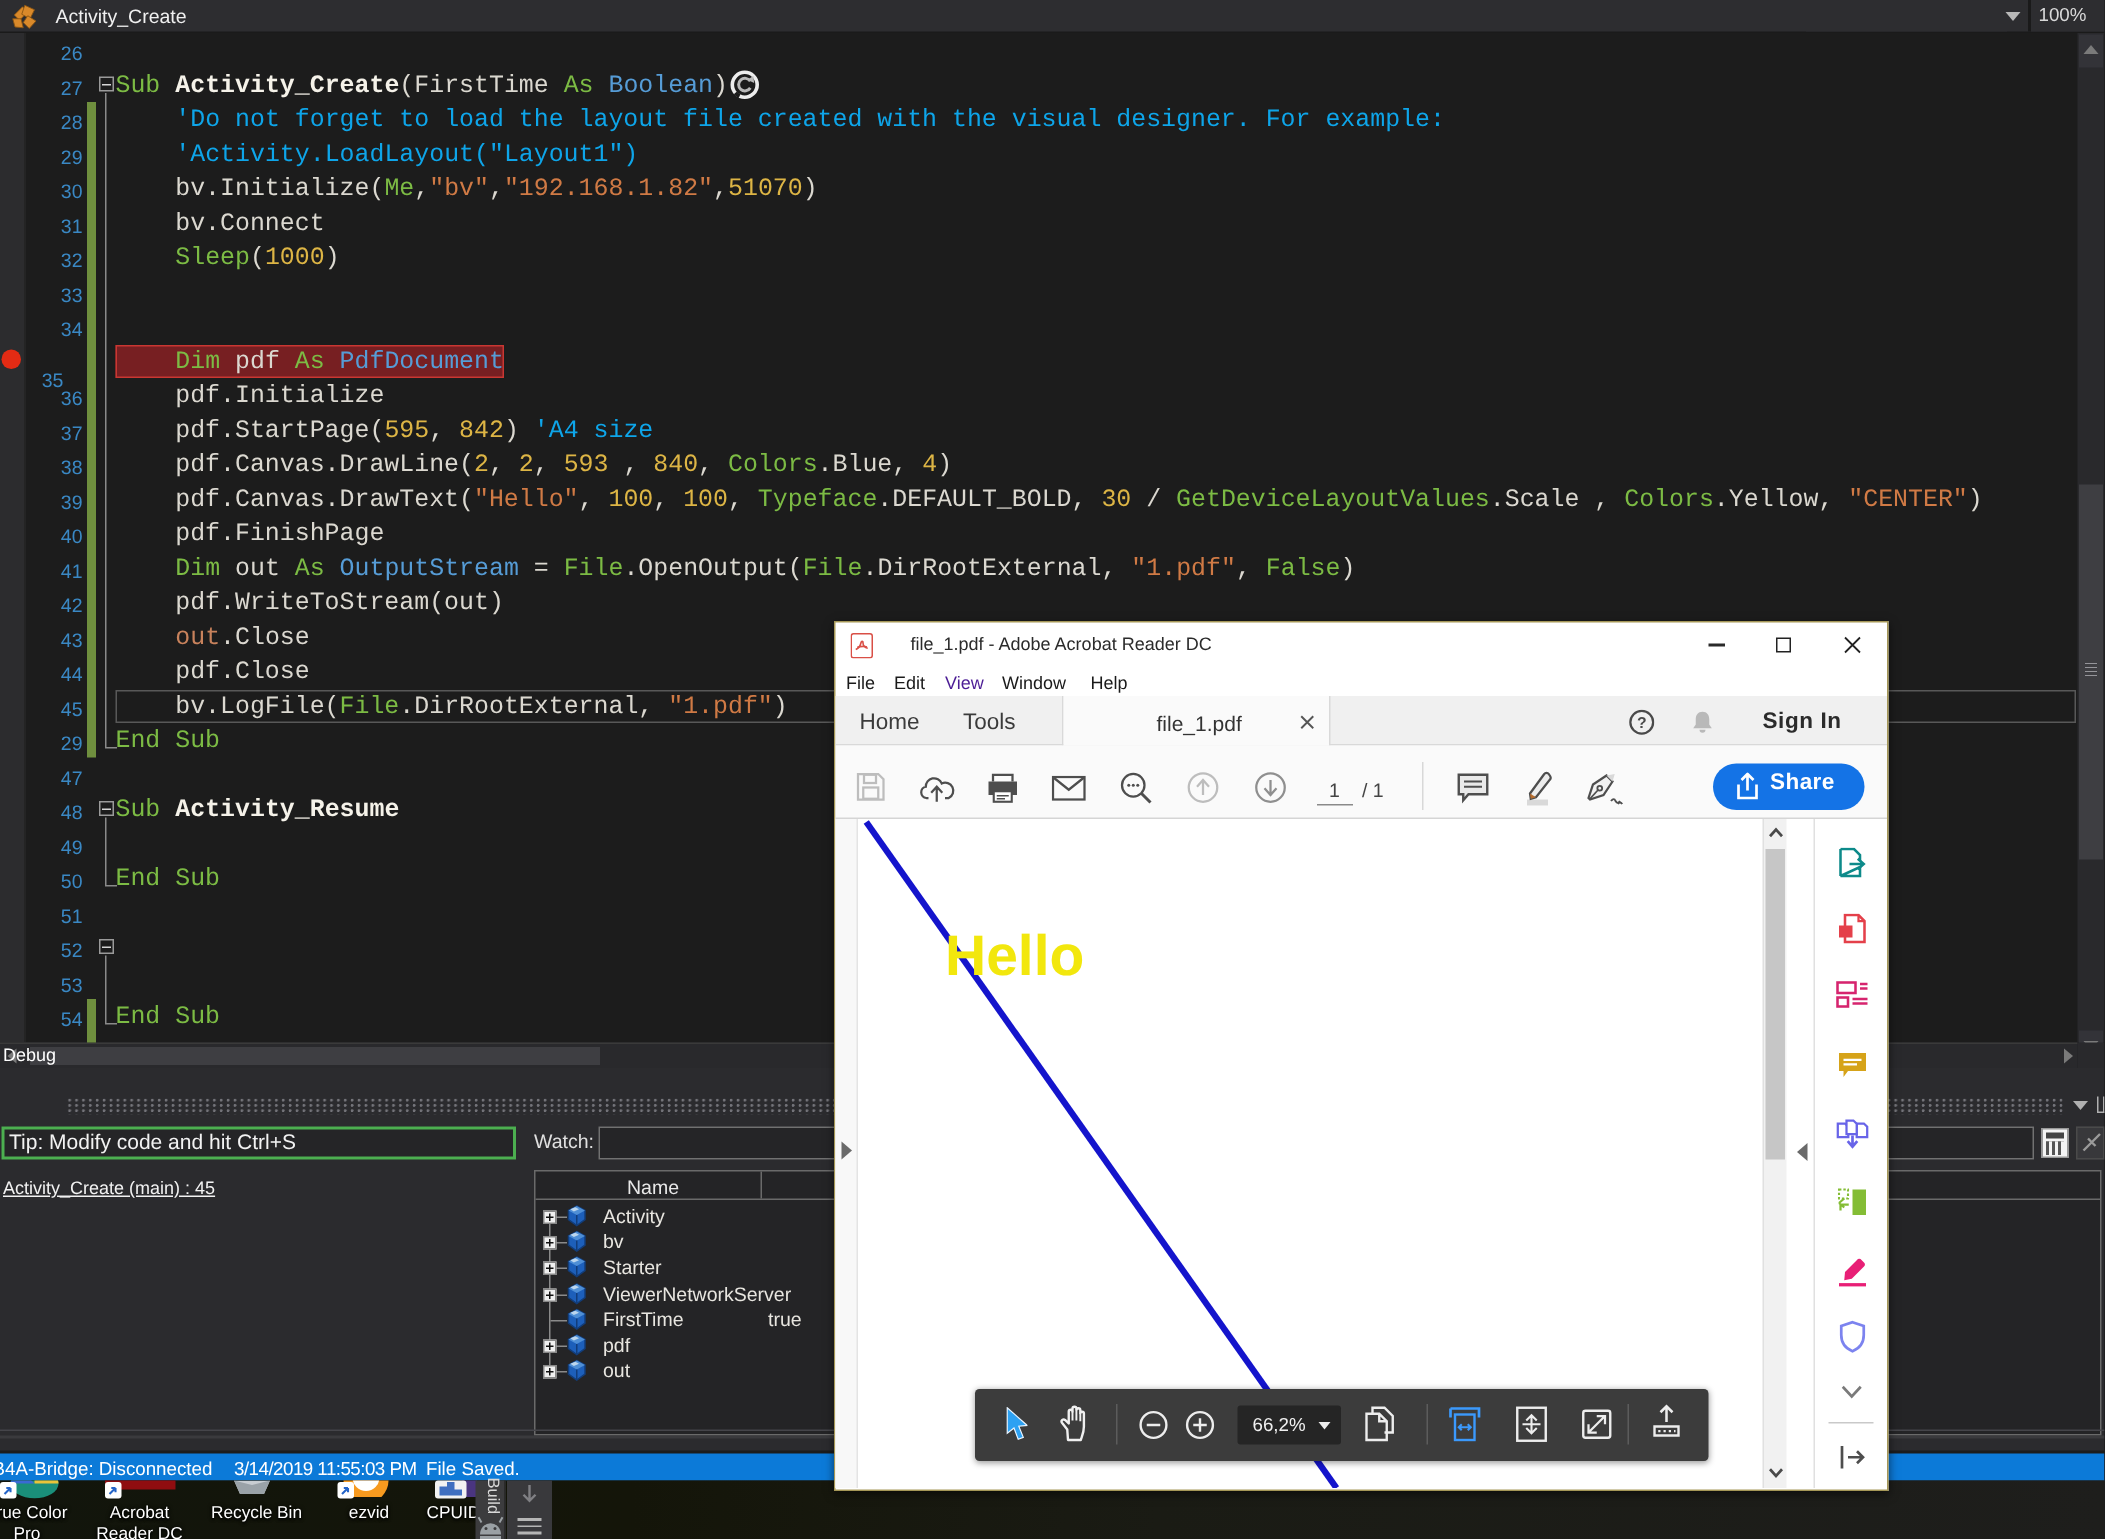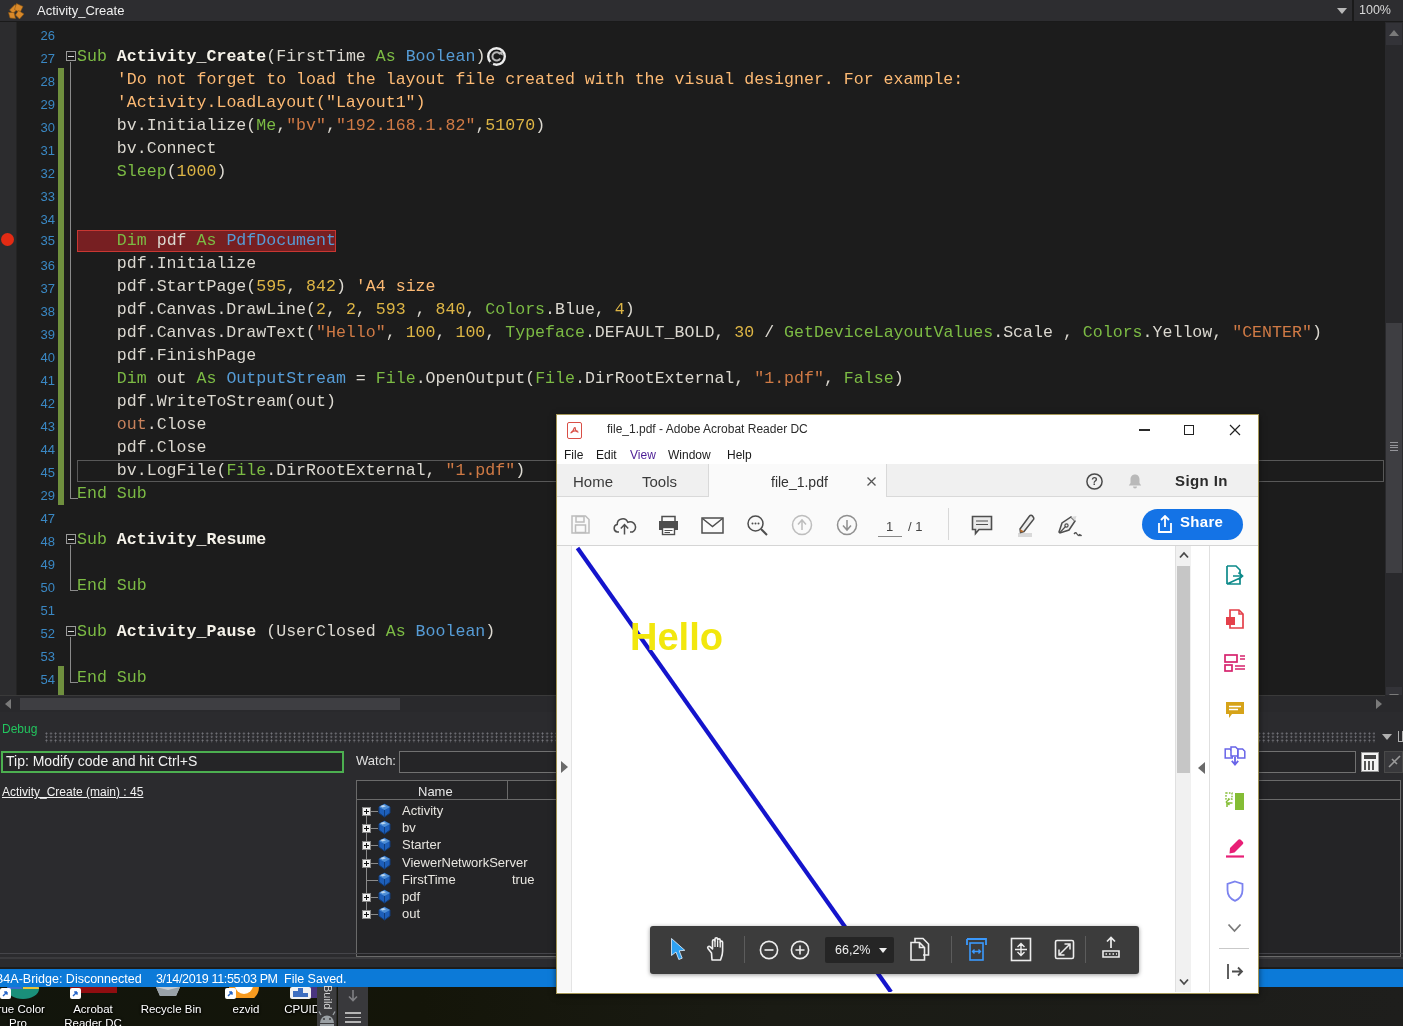--- a/index.html
+++ b/index.html
@@ -1,20 +1,20 @@
 <!DOCTYPE html>
 <html><head><meta charset="utf-8">
 <style>
 *{margin:0;padding:0;box-sizing:border-box;border:none;}
 html,body{width:1403px;height:1026px;overflow:hidden;background:#1c1c1c;font-family:"Liberation Sans",sans-serif;}
 #root{position:absolute;top:0;left:0;width:1403px;height:1026px;overflow:hidden;}
 .abs{position:absolute;}
 .lnum{position:absolute;width:40px;text-align:right;color:#3a88c4;font:13px/23px "Liberation Sans",sans-serif;left:15px;}
 .cline{position:absolute;left:77px;height:23px;color:#dbd8d0;font:16.6px/23px "Liberation Mono",monospace;white-space:pre;z-index:2;}
-.k{color:#7cbb44;} .t{color:#569cd6;} .s{color:#d07a45;} .n{color:#ddb545;} .c{color:#fdba74;} .o{color:#c8825c;} .me{color:#7cbb44;}
+.k{color:#7cbb44;} .t{color:#569cd6;} .s{color:#d07a45;} .n{color:#ddb545;} .c{color:#0ea5e9;} .o{color:#c8825c;} .me{color:#7cbb44;}
 .b{font-weight:bold;color:#f5f2e9;}
 .fold{position:absolute;left:66px;width:10px;height:10px;border:1px solid #9a9a9a;background:#1c1c1c;z-index:3;}
 .fold:before{content:"";position:absolute;left:1px;right:1px;top:3.5px;height:1px;background:#d6d6d6;}
 .fline{position:absolute;left:70px;width:1px;background:#8a8a8a;z-index:1;}
 .ftick{position:absolute;left:70px;height:1px;width:8px;background:#8a8a8a;z-index:1;}
 </style></head><body>
 <div id="root">
 <div class="abs" style="left:0px;top:0px;width:1403px;height:22px;background:#2d2d30;border-bottom:1px solid #1a1a1a;"></div>
 <svg class="abs" style="left:7px;top:2px" width="18" height="18" viewBox="0 0 18 18">
 <g fill="#d9892a" stroke="#8a5512" stroke-width="0.6">
@@ -36,21 +36,21 @@
 <div class="abs" style="left:58px;top:666px;width:6px;height:29px;background:#6f8f3e;z-index:1;"></div>
 <div class="lnum" style="top:23.5px;">26</div>
 <div class="lnum" style="top:46.5px;">27</div>
 <div class="lnum" style="top:69.5px;">28</div>
 <div class="lnum" style="top:92.5px;">29</div>
 <div class="lnum" style="top:115.5px;">30</div>
 <div class="lnum" style="top:138.5px;">31</div>
 <div class="lnum" style="top:161.5px;">32</div>
 <div class="lnum" style="top:184.5px;">33</div>
 <div class="lnum" style="top:207.5px;">34</div>
-<div class="lnum" style="top:229px;">35</div>
+<div class="lnum" style="top:242px;text-align:center;">35</div>
 <div class="lnum" style="top:253.5px;">36</div>
 <div class="lnum" style="top:276.5px;">37</div>
 <div class="lnum" style="top:299.5px;">38</div>
 <div class="lnum" style="top:322.5px;">39</div>
 <div class="lnum" style="top:345.5px;">40</div>
 <div class="lnum" style="top:368.5px;">41</div>
 <div class="lnum" style="top:391.5px;">42</div>
 <div class="lnum" style="top:414.5px;">43</div>
 <div class="lnum" style="top:437.5px;">44</div>
 <div class="lnum" style="top:460.5px;">45</div>
@@ -88,42 +88,41 @@
 <div class="cline" style="top:321px;">    pdf.Canvas.DrawText(<span class="s">"Hello"</span>, <span class="n">100</span>, <span class="n">100</span>, <span class="k">Typeface</span>.DEFAULT_BOLD, <span class="n">30</span> / <span class="k">GetDeviceLayoutValues</span>.Scale , <span class="k">Colors</span>.Yellow, <span class="s">"CENTER"</span>)</div>
 <div class="cline" style="top:344px;">    pdf.FinishPage</div>
 <div class="cline" style="top:367px;">    <span class="k">Dim</span> out <span class="k">As</span> <span class="t">OutputStream</span> = <span class="k">File</span>.OpenOutput(<span class="k">File</span>.DirRootExternal, <span class="s">"1.pdf"</span>, <span class="k">False</span>)</div>
 <div class="cline" style="top:390px;">    pdf.WriteToStream(out)</div>
 <div class="cline" style="top:413px;">    <span class="o">out</span>.Close</div>
 <div class="cline" style="top:436px;">    pdf.Close</div>
 <div class="cline" style="top:459px;">    bv.LogFile(<span class="k">File</span>.DirRootExternal, <span class="s">"1.pdf"</span>)</div>
 <div class="cline" style="top:482px;"><span class="k">End Sub</span></div>
 <div class="cline" style="top:528px;"><span class="k">Sub </span><span class="b">Activity_Resume</span></div>
 <div class="cline" style="top:574px;"><span class="k">End Sub</span></div>
-<div class="cline" style="top:620px;"><span class="k">Sub </span><span class="b">Activity_Pause</span> (UserClosed <span class="k">As</span> <span class="t">Boolean</span>)</div>
 <div class="cline" style="top:666px;"><span class="k">End Sub</span></div>
 <svg class="abs" style="left:486px;top:46px;z-index:3" width="21" height="21" viewBox="0 0 21 21">
 <circle cx="10.5" cy="10.5" r="8.3" fill="none" stroke="#ededed" stroke-width="2.4"></circle>
 <circle cx="10.5" cy="10.5" r="8.3" fill="none" stroke="#1c1c1c" stroke-width="2.8" stroke-dasharray="3.5 49" stroke-dashoffset="-16.5"></circle>
 <path d="M14.2 8.2 A4.2 4.2 0 1 0 14.2 12.6" fill="none" stroke="#b8b8b8" stroke-width="2"></path>
 <path d="M12.2 7.2 L16.8 9.4 L16.2 4.6 Z" fill="#b8b8b8"></path>
     </svg>
 <div class="abs" style="left:1385px;top:22px;width:18px;height:673px;background:#29292c;"></div>
 <div class="abs" style="left:1386px;top:23px;width:16px;height:22px;background:#333338;"></div>
 <div class="abs" style="left:1386px;top:687px;width:16px;height:22px;background:#333338;"></div>
 <div class="abs" style="left:1386px;top:323px;width:16px;height:250px;background:#3e3e42;"></div>
 <div class="abs" style="left:1390px;top:442px;width:8px;height:9px;background:repeating-linear-gradient(#95959a 0 1px,transparent 1px 2.6px);"></div>
 <div class="abs" style="left:1389px;top:30px;width:0;height:0;border-left:5px solid transparent;border-right:5px solid transparent;border-bottom:6px solid #7a7a7a;"></div>
 <div class="abs" style="left:1389px;top:694px;width:0;height:0;border-left:5px solid transparent;border-right:5px solid transparent;border-top:6px solid #7a7a7a;"></div>
 <div class="abs" style="left:0px;top:695px;width:1385px;height:17px;background:#29292c;border-top:1px solid #3a3a3a;"></div>
 <div class="abs" style="left:20px;top:698px;width:380px;height:12px;background:#3e3e42;"></div>
 <div class="abs" style="left:5px;top:699px;width:0;height:0;border-top:5px solid transparent;border-bottom:5px solid transparent;border-right:6px solid #7a7a7a;"></div>
 <div class="abs" style="left:1376px;top:699px;width:0;height:0;border-top:5px solid transparent;border-bottom:5px solid transparent;border-left:6px solid #7a7a7a;"></div>
 <div class="abs" style="left:1385px;top:695px;width:18px;height:17px;background:#29292c;"></div>
 <div class="abs" style="left:0px;top:712px;width:1403px;height:255px;background:#2b2b2e;"></div>
-<div class="abs" style="left:2px;top:722px;font-size:12px;color:#22c55e;white-space:pre;">Debug</div>
+<div class="abs" style="left:2px;top:696px;font-size:12px;color:#ffffff;white-space:pre;">Debug</div>
 <div class="abs" style="left:45px;top:732px;width:1330px;height:11px;background:radial-gradient(circle at 1.4px 1.4px,#74747a 0 .8px,transparent 1.15px) 0 0/4.6px 3.5px;"></div>
 <div class="abs" style="left:1382px;top:734px;width:0;height:0;border-left:5.5px solid transparent;border-right:5.5px solid transparent;border-top:6px solid #b0b0b0;"></div>
 <div class="abs" style="left:1398px;top:731px;width:5px;height:11px;border:1px solid #b0b0b0;border-top:none;"></div>
 <div class="abs" style="left:1px;top:751px;width:343px;height:22px;border:2px solid #4caf50;background:#252527;"></div>
 <div class="abs" style="left:6px;top:753px;font-size:14px;color:#f2f2f2;white-space:pre;">Tip: Modify code and hit Ctrl+S</div>
 <div class="abs" style="left:356px;top:753px;font-size:13px;color:#e0e0e0;white-space:pre;">Watch:</div>
 <div class="abs" style="left:399px;top:751px;width:957px;height:22px;background:#252527;border:1px solid #717171;"></div>
 <div class="abs" style="left:1361px;top:752px;width:18px;height:20px;background:#f4f4f4;border:1px solid #999;"></div>
 <div class="abs" style="left:1364px;top:755px;width:12px;height:4px;background:#444;"></div>
 <div class="abs" style="left:1364px;top:761px;width:12px;height:9px;background:repeating-linear-gradient(90deg,#555 0 2px,#f4f4f4 2px 4px),repeating-linear-gradient(#555 0 1.5px,#f4f4f4 1.5px 3.5px);"></div>

